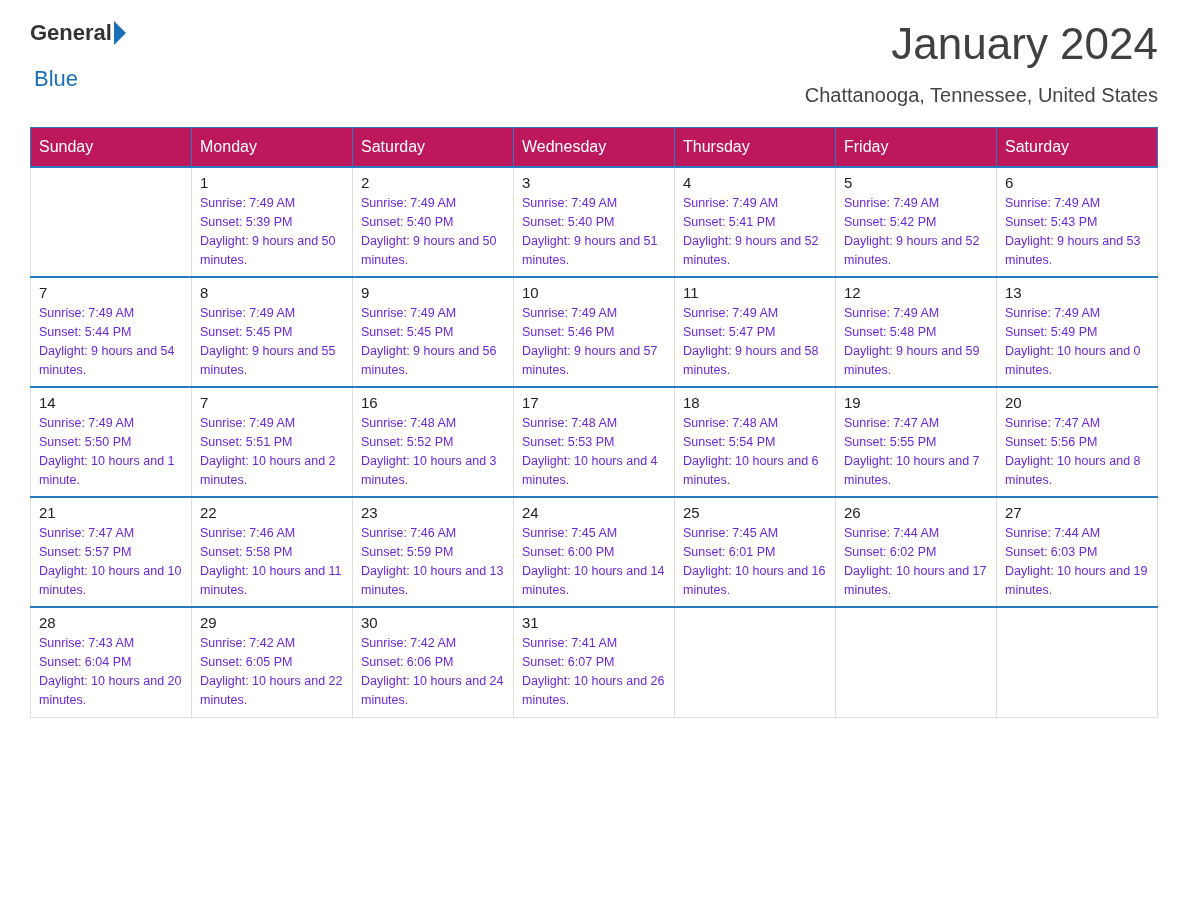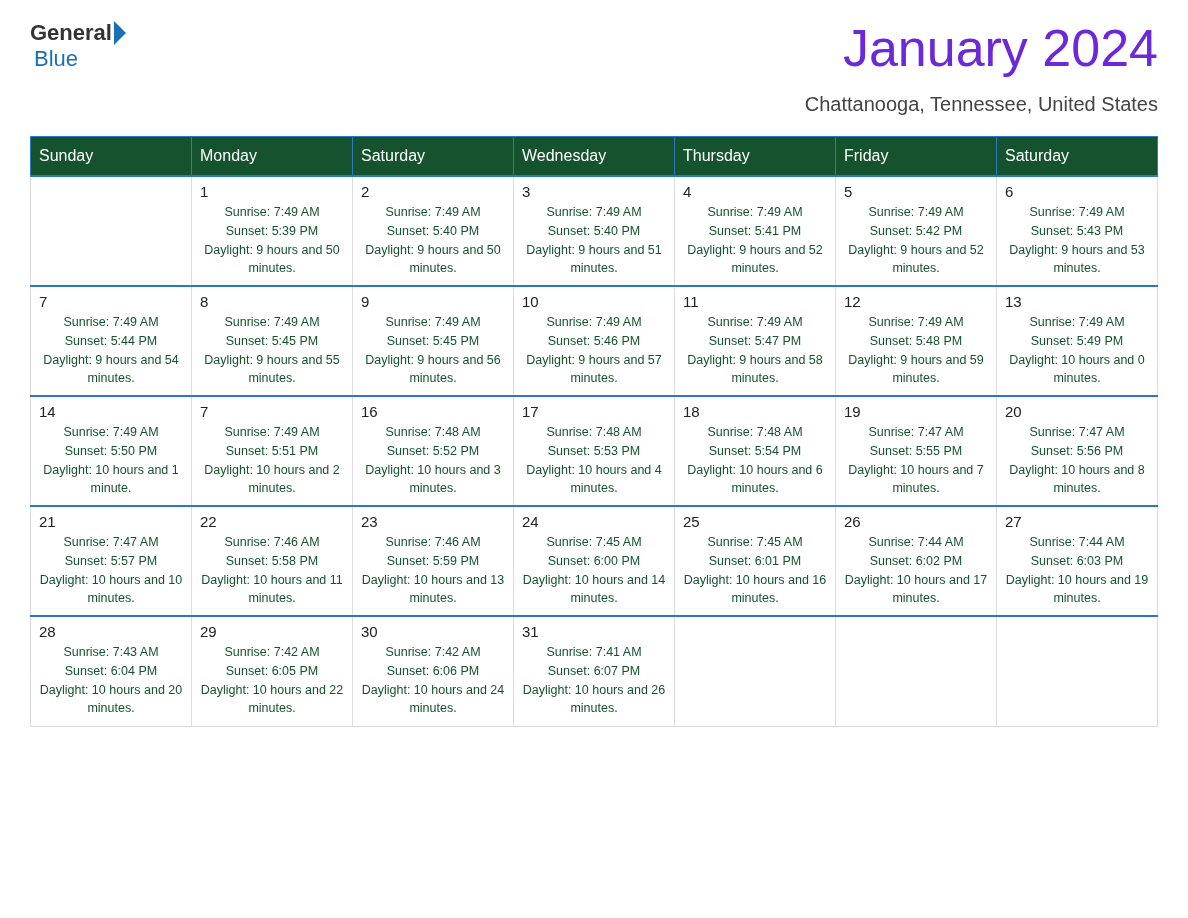--- a/index.html
+++ b/index.html
@@ -33,46 +33,47 @@
     }
     .logo-text-blue {
       font-size: 22px;
       font-weight: normal;
       color: #1a6fb5;
       margin-left: 4px;
     }
     .logo-wrapper {
       display: flex;
       flex-direction: column;
+      gap: 20px;
     }
     .logo-line1 {
       display: flex;
       align-items: center;
     }
     .title-section {
       text-align: right;
     }
     .month-title {
-      font-size: 52px;
-      font-weight: normal;
-      color: #6d28d9;
+      font-size: 44px;
+      font-weight: normal;
+      color: #404040;
       line-height: 1.1;
     }
     .location {
       font-size: 20px;
       color: #444;
       margin-top: 16px;
     }
     .calendar-table {
       width: 100%;
       border-collapse: collapse;
       table-layout: fixed;
     }
     .calendar-table th {
-      background-color: #14532d;
+      background-color: #be185d;
       color: #ffffff;
       font-size: 16px;
       font-weight: normal;
       padding: 10px 8px;
       text-align: left;
       border: 1px solid #2a7abf;
     }
     .calendar-table td {
       vertical-align: top;
       border: 1px solid #cccccc;
@@ -91,23 +92,22 @@
     .calendar-table thead tr th:last-child { border-right: 1px solid #2a7abf; }
     .day-number {
       font-size: 15px;
       font-weight: normal;
       color: #222;
       margin-bottom: 3px;
       display: block;
     }
     .day-info {
       font-size: 12.5px;
-      color: #14532d;
+      color: #6d28d9;
       line-height: 1.5;
-      text-align: center;
     }
     .empty-cell {
       background: #fff;
     }
   </style>
 </head>
 <body>
 
 <div class="header">
   <div class="logo-wrapper">

